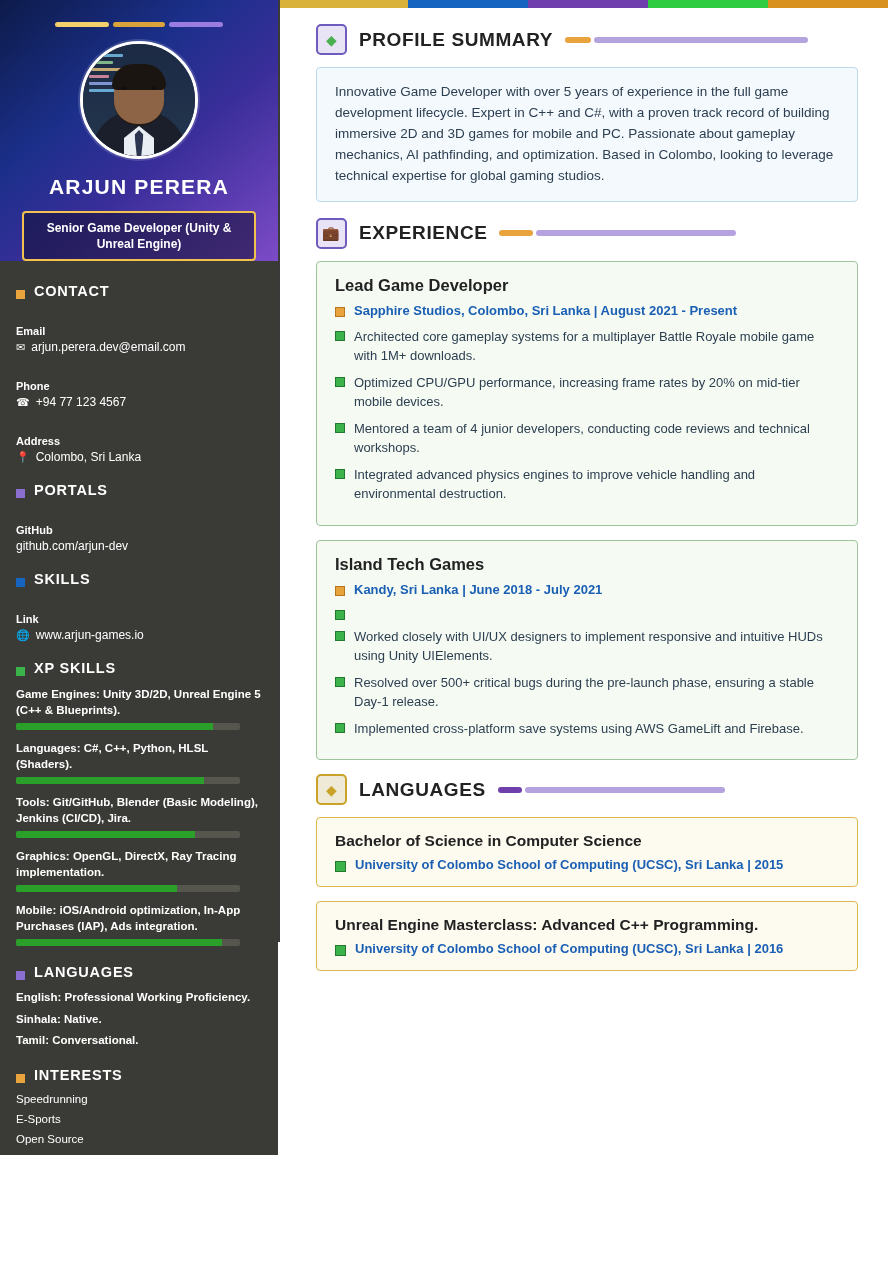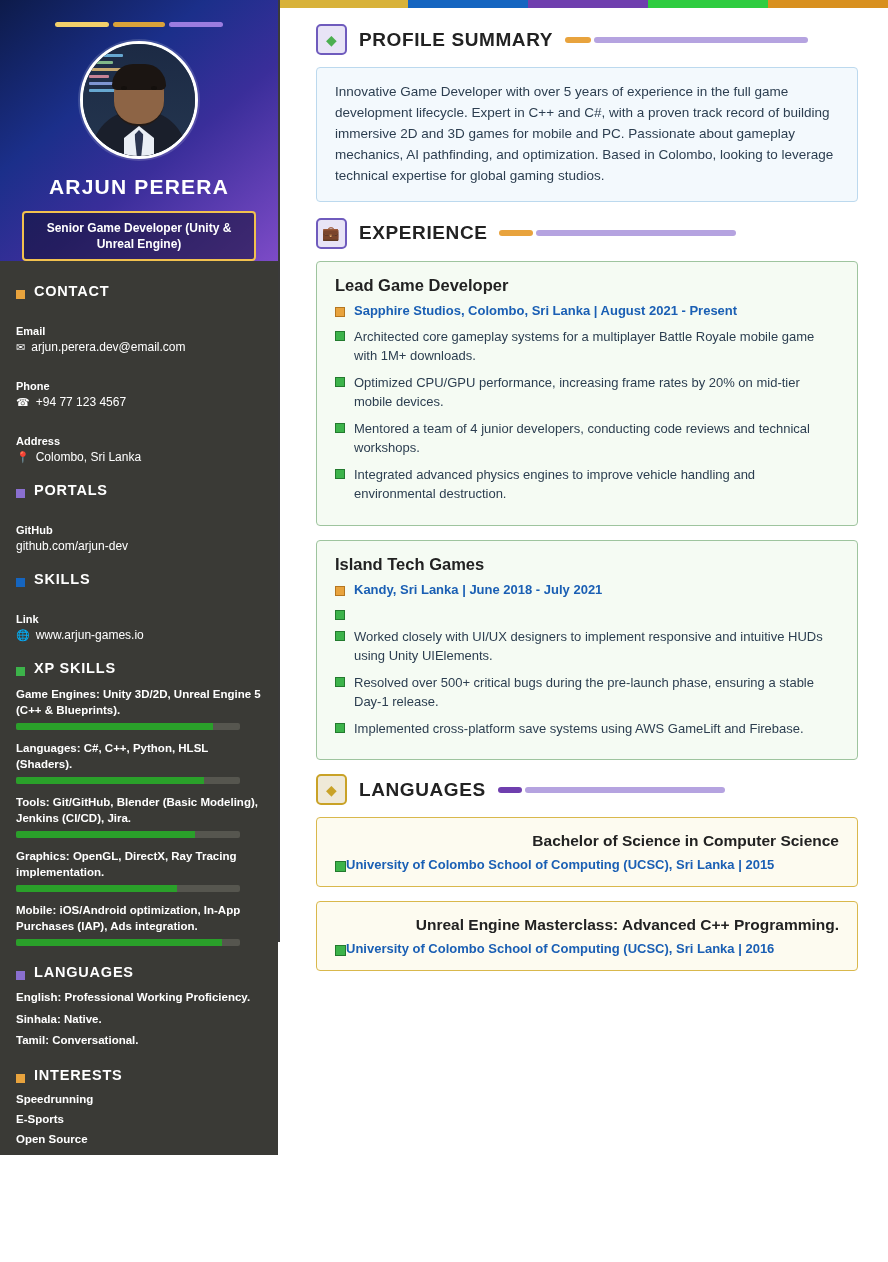--- a/index.html
+++ b/index.html
@@ -96,21 +96,21 @@
   .field-label { font-size: 11px; font-weight: bold; margin-top: 26px; }
   .field-value { font-size: 12px; color: #ffffff; display: flex; align-items: center; gap: 6px; margin-top: 3px; }
   .field-value .gi { font-size: 11px; }
 
   .skill { margin-top: 11px; }
   .skill .txt { font-size: 11.5px; font-weight: bold; line-height: 1.35; }
   .bar { margin-top: 5px; height: 7px; width: 224px; background: #56564f; border-radius: 2px; overflow: hidden; }
   .bar > i { display: block; height: 100%; background: #2aa02a; }
 
   .lang-line { font-size: 11.5px; font-weight: bold; margin-top: 6px; line-height: 1.35; }
-  .interest-line { font-size: 11.5px; font-weight: bold; margin-top: 8px; }
+  .interest-line { font-size: 11.5px; font-weight: normal; margin-top: 8px; }
 
   
   .main { flex: 1; position: relative; background: #fff; }
   .topbars { display: flex; height: 8px; width: 608px; }
   .topbars i { display: block; height: 8px; }
 
   .content { padding: 16px 30px 0 36px; }
 
   .m-head { display: flex; align-items: center; gap: 12px; margin-bottom: 12px; }
   .m-icon {
@@ -133,22 +133,22 @@
   .card.profile p { font-size: 13.5px; line-height: 1.55; color: #2c3e50; }
 
   .job-title { font-size: 16.5px; font-weight: bold; color: #222; margin-bottom: 8px; }
   .meta-row { display: flex; align-items: flex-start; gap: 9px; margin-bottom: 9px; }
   .meta-row .sq { width: 10px; height: 10px; margin-top: 4px; flex: 0 0 auto; background: #e8a33d; border: 1px solid #b5761f;}
   .meta-row .txt { font-size: 13px; font-weight: bold; color: #1a5fb4; }
   .bullet { display: flex; align-items: flex-start; gap: 9px; margin-bottom: 7px; }
   .bullet .sq { width: 10px; height: 10px; margin-top: 4px; flex: 0 0 auto; background: #3cb34a; border: 1px solid #237a2e;}
   .bullet .txt { font-size: 13px; line-height: 1.5; color: #2c3e50; }
 
-  .edu-title { font-size: 15.5px; font-weight: bold; color: #222; margin-bottom: 7px; text-align: right; }
-  .edu-row { display: flex; align-items: center; }
+  .edu-title { font-size: 15.5px; font-weight: bold; color: #222; margin-bottom: 7px; }
+  .edu-row { display: flex; align-items: center; gap: 9px; }
   .edu-row .sq { width: 11px; height: 11px; margin-top: 3px; flex: 0 0 auto; background: #3cb34a; border: 1px solid #237a2e; }
   .edu-row .txt { font-size: 13px; font-weight: bold; color: #1a5fb4; }
 
   .sec-gap { height: 16px; }
 </style>
 </head>
 <body>
 
 <div class="page">
 

